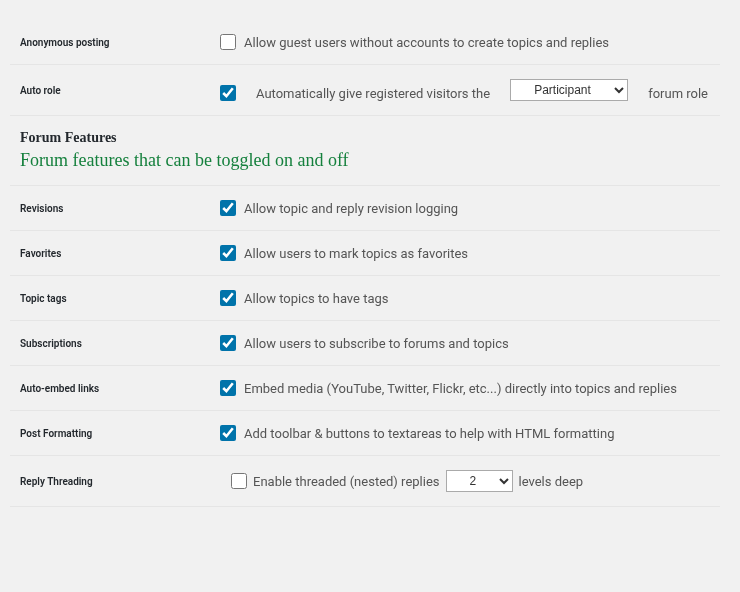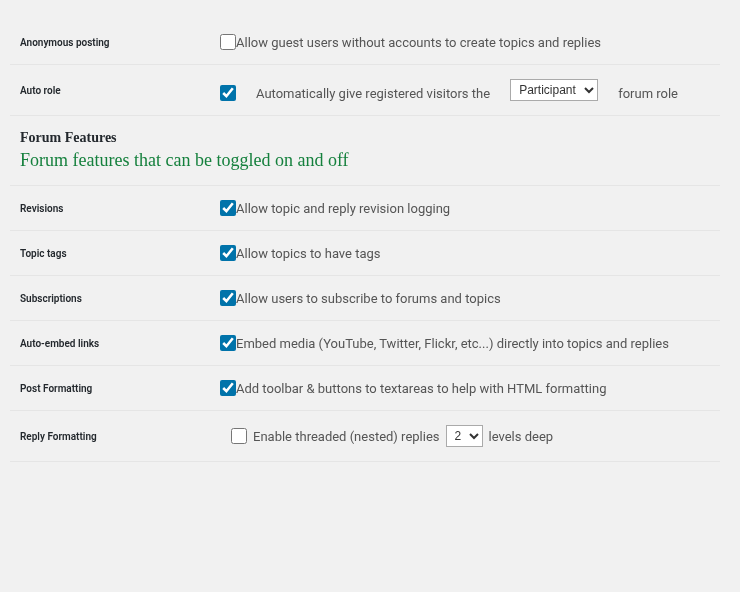--- a/index.html
+++ b/index.html
@@ -57,20 +57,21 @@
     }
 
     .section-header p {
       font-size: 18px;
       color: #15803d;
     }
 
     .checkbox-wrap {
       display: flex;
       align-items: center;
+      gap: 8px;
     }
 
     .checkbox-wrap input[type="checkbox"] {
       width: 16px;
       height: 16px;
       flex-shrink: 0;
       accent-color: #0073aa;
     }
 
     .checkbox-wrap label {
@@ -92,21 +93,21 @@
       flex-shrink: 0;
       accent-color: #0073aa;
     }
 
     .inline-select-wrap span {
       color: #555;
     }
 
     select {
       font-size: 12px;
-      padding: 2px 4px;
+      padding: 2px 19px;
       border: 1px solid #aaa;
       background: #fff;
       color: #333;
     }
 
     .auto-role-wrap {
       display: flex;
       align-items: flex-end;
       gap: 20px;
       flex-wrap: wrap;
@@ -171,20 +172,31 @@
         <span>Revisions</span>
       </td>
       <td class="control-cell">
         <div class="checkbox-wrap">
           <input type="checkbox" checked="" style="">
           <label>Allow topic and reply revision logging</label>
         </div>
       </td>
     </tr>
 
+    <tr>
+      <td class="label-cell">
+        <span>Favorites</span>
+      </td>
+      <td class="control-cell">
+        <div class="checkbox-wrap">
+          <input type="checkbox" checked="" style="">
+          <label>Allow users to mark topics as favorites</label>
+        </div>
+      </td>
+    </tr>
 
     <tr>
       <td class="label-cell">
         <span>Topic tags</span>
       </td>
       <td class="control-cell">
         <div class="checkbox-wrap">
           <input type="checkbox" checked="" style="">
           <label>Allow topics to have tags</label>
         </div>
@@ -223,21 +235,21 @@
       <td class="control-cell">
         <div class="checkbox-wrap">
           <input type="checkbox" checked="" style="">
           <label>Add toolbar &amp; buttons to textareas to help with HTML formatting</label>
         </div>
       </td>
     </tr>
 
     <tr>
       <td class="label-cell">
-        <span>Reply Formatting</span>
+        <span>Reply Threading</span>
       </td>
       <td class="control-cell">
         <div class="inline-select-wrap">
           <input type="checkbox" style="">
           <span>Enable threaded (nested) replies</span>
           <select>
             <option>1</option>
             <option selected="">2</option>
             <option>3</option>
             <option>4</option>

